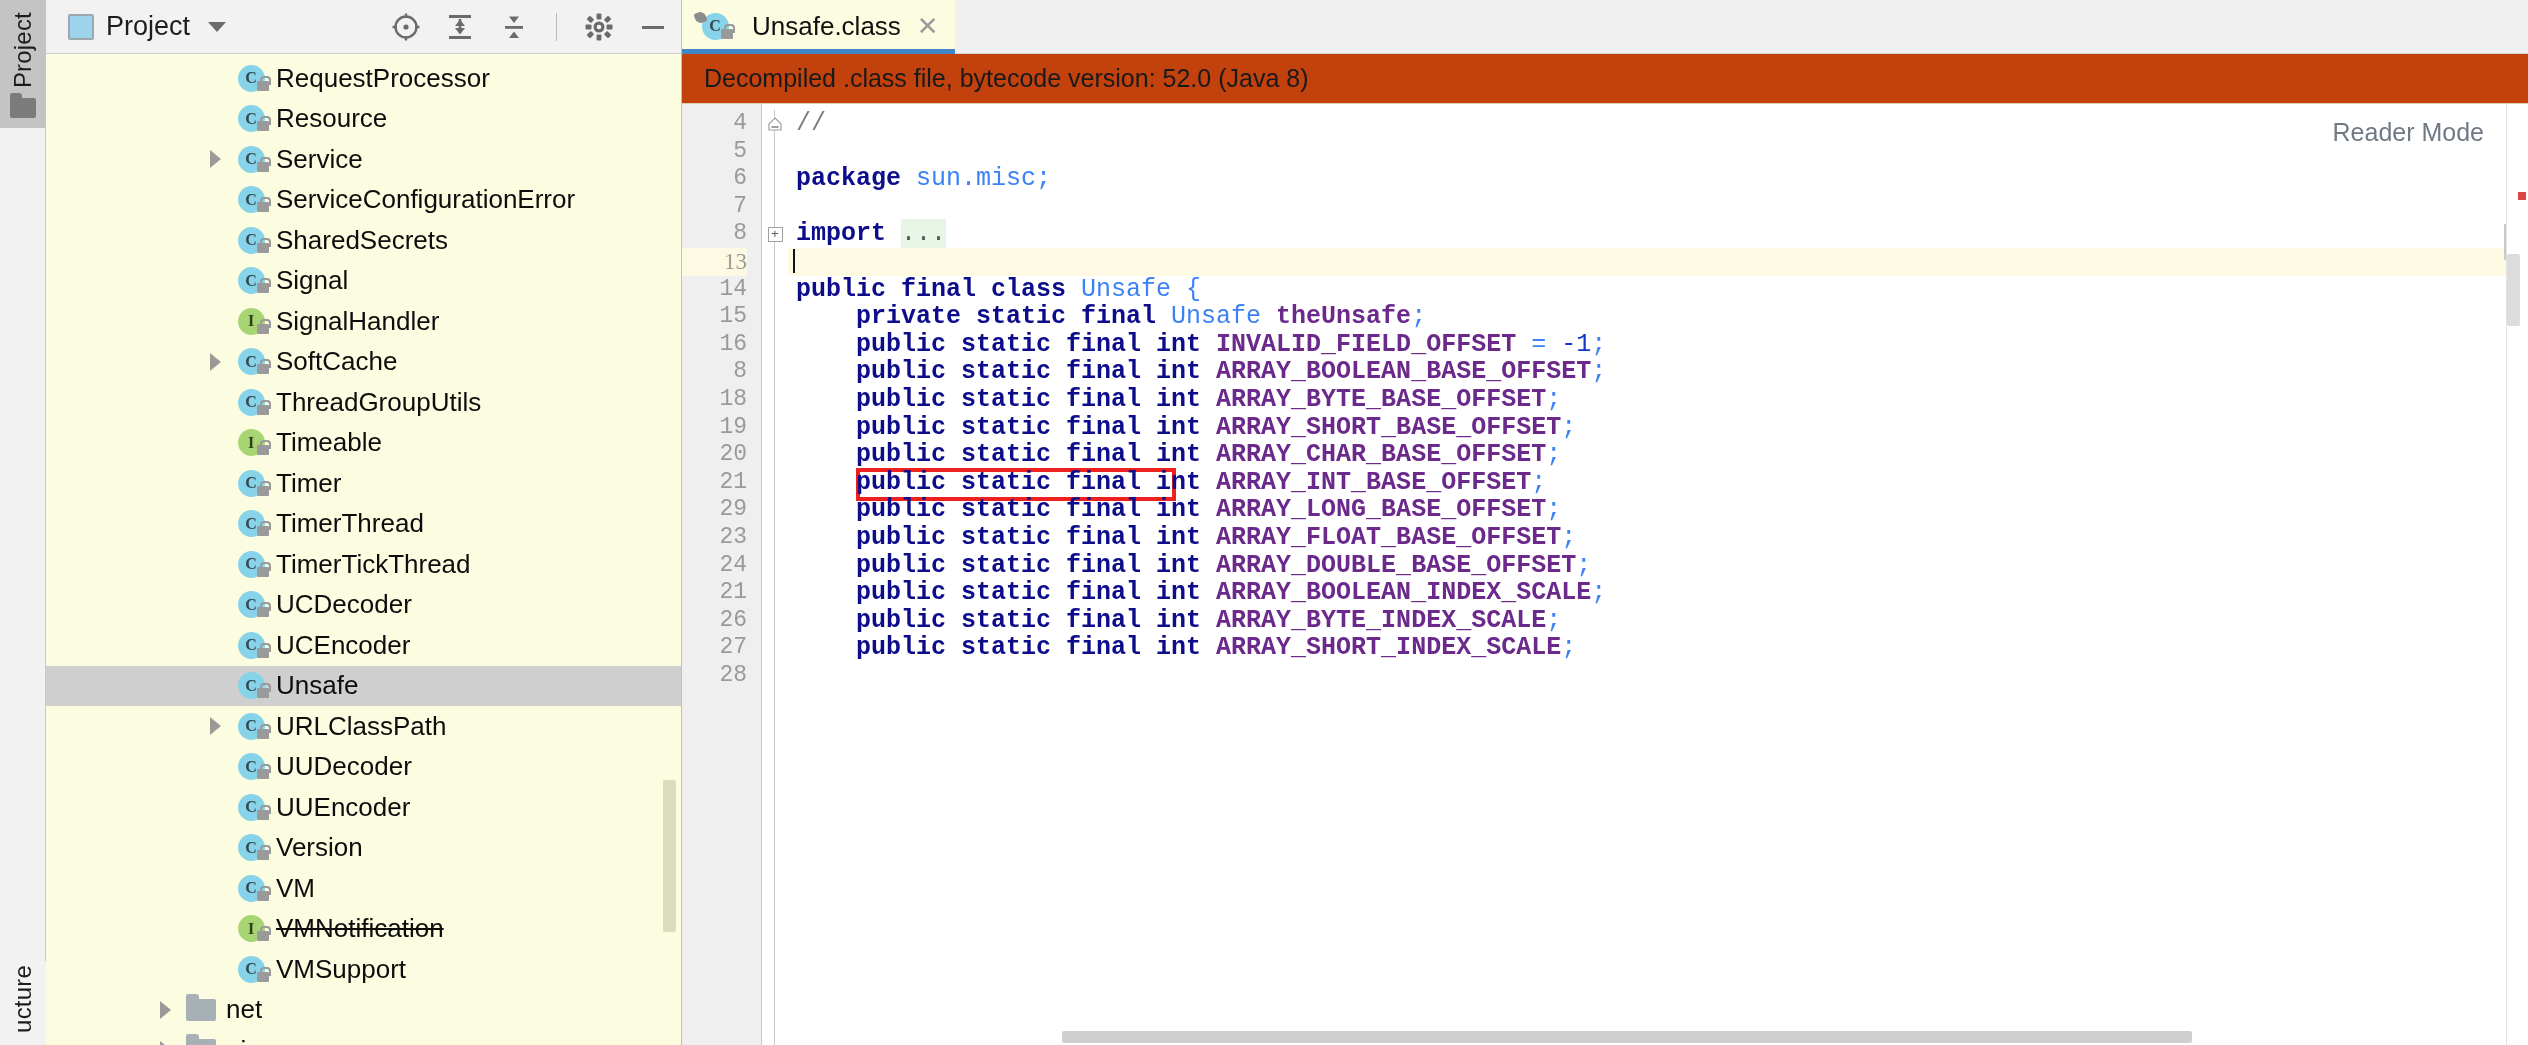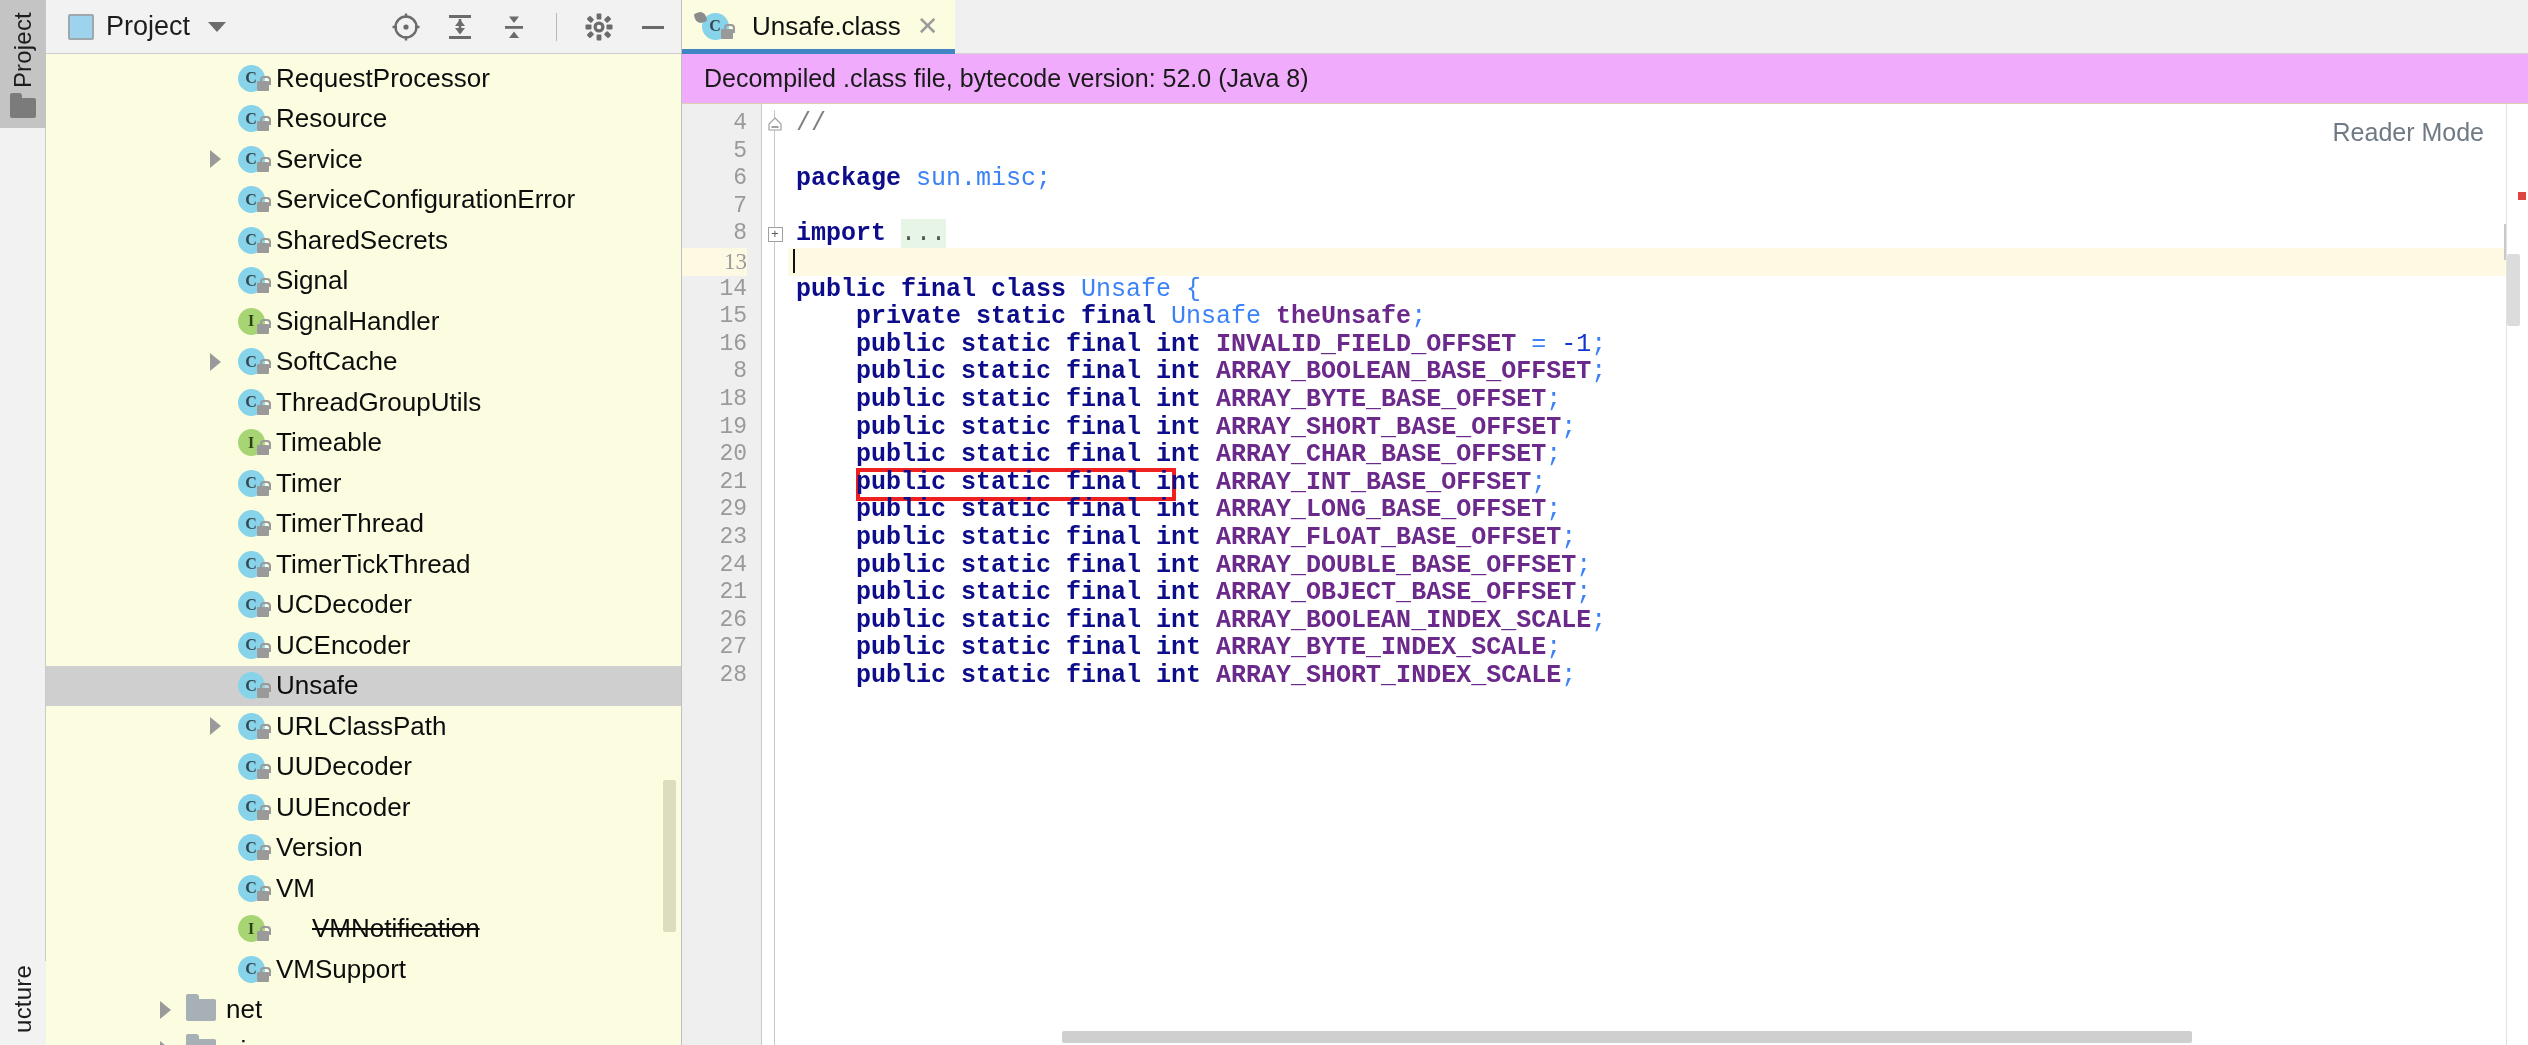--- a/index.html
+++ b/index.html
@@ -132,21 +132,21 @@
     background: #8c8c8c; border-radius: 2px 6px 2px 6px; transform: rotate(-20deg);
   }
   .folder-ico {
     width: 30px; height: 22px; background: #a7b0b5; border-radius: 2px;
     position: relative;
   }
   .folder-ico::before {
     content:""; position:absolute; top:-5px; left:0;
     width:13px; height:6px; background:#a7b0b5; border-radius:2px 3px 0 0;
   }
-  .strike { text-decoration: line-through; text-decoration-thickness: 2px; margin-left: 36px; }
+  .strike { text-decoration: line-through; text-decoration-thickness: 2px; }
 
   .tree-scrollbar {
     position: absolute; right: 5px; top: 780px;
     width: 13px; height: 152px;
     background: #dcdcbe; border-radius: 2px;
   }
 
   
   .editor-area { flex: 1 1 auto; display:flex; flex-direction:column; position:relative; background:#fff; min-width:0;}
   .tabbar {
@@ -160,21 +160,21 @@
     padding: 0 16px 0 16px;
     position: relative;
     font-size: 26px; color:#101010;
   }
   .tab.active::after {
     content:""; position:absolute; left:0; right:0; bottom:-1px; height: 5px; background:#4285c5;
   }
   .tab-close { font-size: 26px; color:#9a9a9a; margin-left: 4px; }
 
   .banner {
-    background:#f0abfc;
+    background:#c2410c;
     border-bottom: 1px solid #d8d2b0;
     height: 50px; flex:0 0 50px;
     display:flex; align-items:center;
     padding-left: 22px;
     font-size: 25px; color:#1a1a1a;
   }
 
   .code-wrap { flex:1 1 auto; display:flex; position:relative; min-height:0; background:#fff; overflow:hidden;}
   .gutter {
     width: 80px; flex:0 0 80px; background:#efefef;
@@ -628,21 +628,20 @@
           <div class="cline"><span class="kw">    private static final</span><span class="plain"> Unsafe </span><span class="fld">theUnsafe</span><span class="plain">;</span></div>
           <div class="cline"><span class="kw">    public static final int</span><span class="plain"> </span><span class="fld">INVALID_FIELD_OFFSET</span><span class="plain"> = </span><span class="num">-1</span><span class="plain">;</span></div>
           <div class="cline"><span class="kw">    public static final int</span><span class="plain"> </span><span class="fld">ARRAY_BOOLEAN_BASE_OFFSET</span><span class="plain">;</span></div>
           <div class="cline"><span class="kw">    public static final int</span><span class="plain"> </span><span class="fld">ARRAY_BYTE_BASE_OFFSET</span><span class="plain">;</span></div>
           <div class="cline"><span class="kw">    public static final int</span><span class="plain"> </span><span class="fld">ARRAY_SHORT_BASE_OFFSET</span><span class="plain">;</span></div>
           <div class="cline"><span class="kw">    public static final int</span><span class="plain"> </span><span class="fld">ARRAY_CHAR_BASE_OFFSET</span><span class="plain">;</span></div>
           <div class="cline"><span class="kw">    public static final int</span><span class="plain"> </span><span class="fld">ARRAY_INT_BASE_OFFSET</span><span class="plain">;</span></div>
           <div class="cline"><span class="kw">    public static final int</span><span class="plain"> </span><span class="fld">ARRAY_LONG_BASE_OFFSET</span><span class="plain">;</span></div>
           <div class="cline"><span class="kw">    public static final int</span><span class="plain"> </span><span class="fld">ARRAY_FLOAT_BASE_OFFSET</span><span class="plain">;</span></div>
           <div class="cline"><span class="kw">    public static final int</span><span class="plain"> </span><span class="fld">ARRAY_DOUBLE_BASE_OFFSET</span><span class="plain">;</span></div>
-          <div class="cline"><span class="kw">    public static final int</span><span class="plain"> </span><span class="fld">ARRAY_OBJECT_BASE_OFFSET</span><span class="plain">;</span></div>
           <div class="cline"><span class="kw">    public static final int</span><span class="plain"> </span><span class="fld">ARRAY_BOOLEAN_INDEX_SCALE</span><span class="plain">;</span></div>
           <div class="cline"><span class="kw">    public static final int</span><span class="plain"> </span><span class="fld">ARRAY_BYTE_INDEX_SCALE</span><span class="plain">;</span></div>
           <div class="cline"><span class="kw">    public static final int</span><span class="plain"> </span><span class="fld">ARRAY_SHORT_INDEX_SCALE</span><span class="plain">;</span></div>
         </div>
 
       <div class="reader-mode">Reader Mode</div>
       <div class="right-rail"></div>
       <div class="err-stripe"></div>
       <div class="v-scroll-line"></div>
       <div class="v-scroll-thumb"></div>

